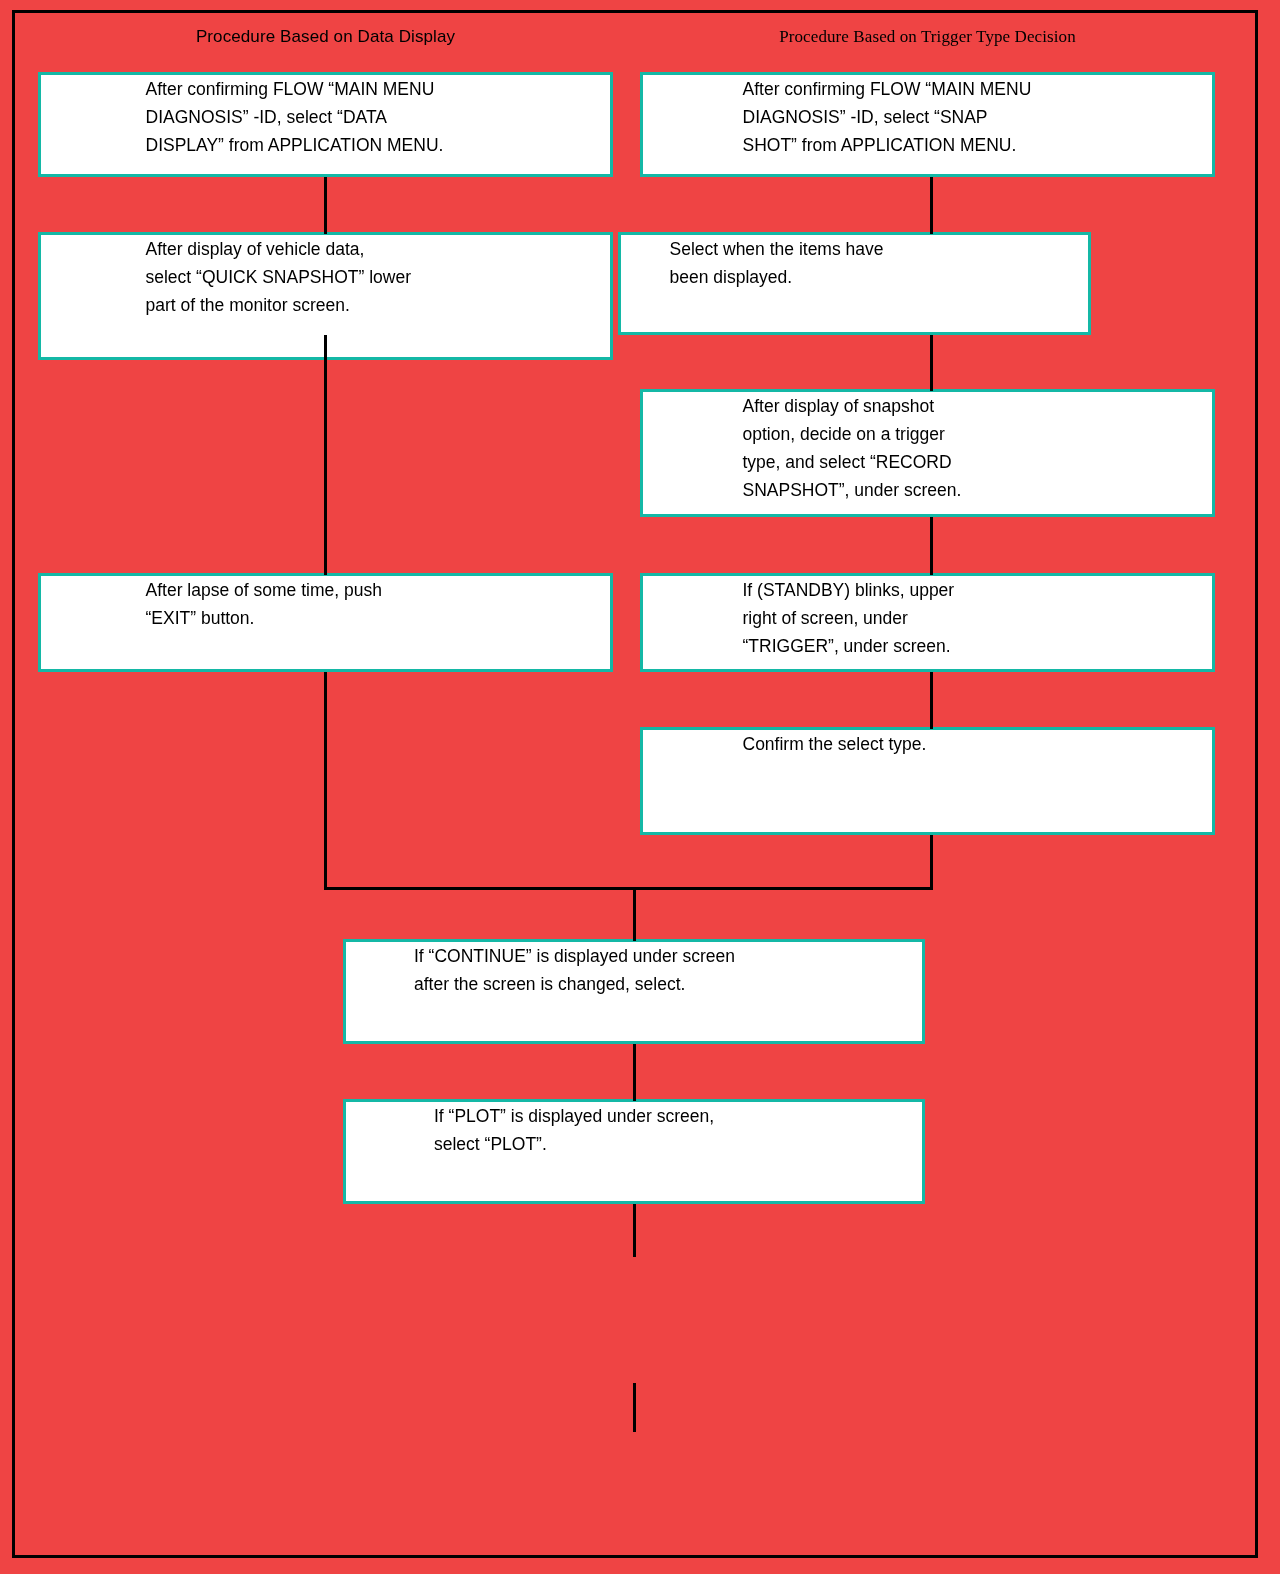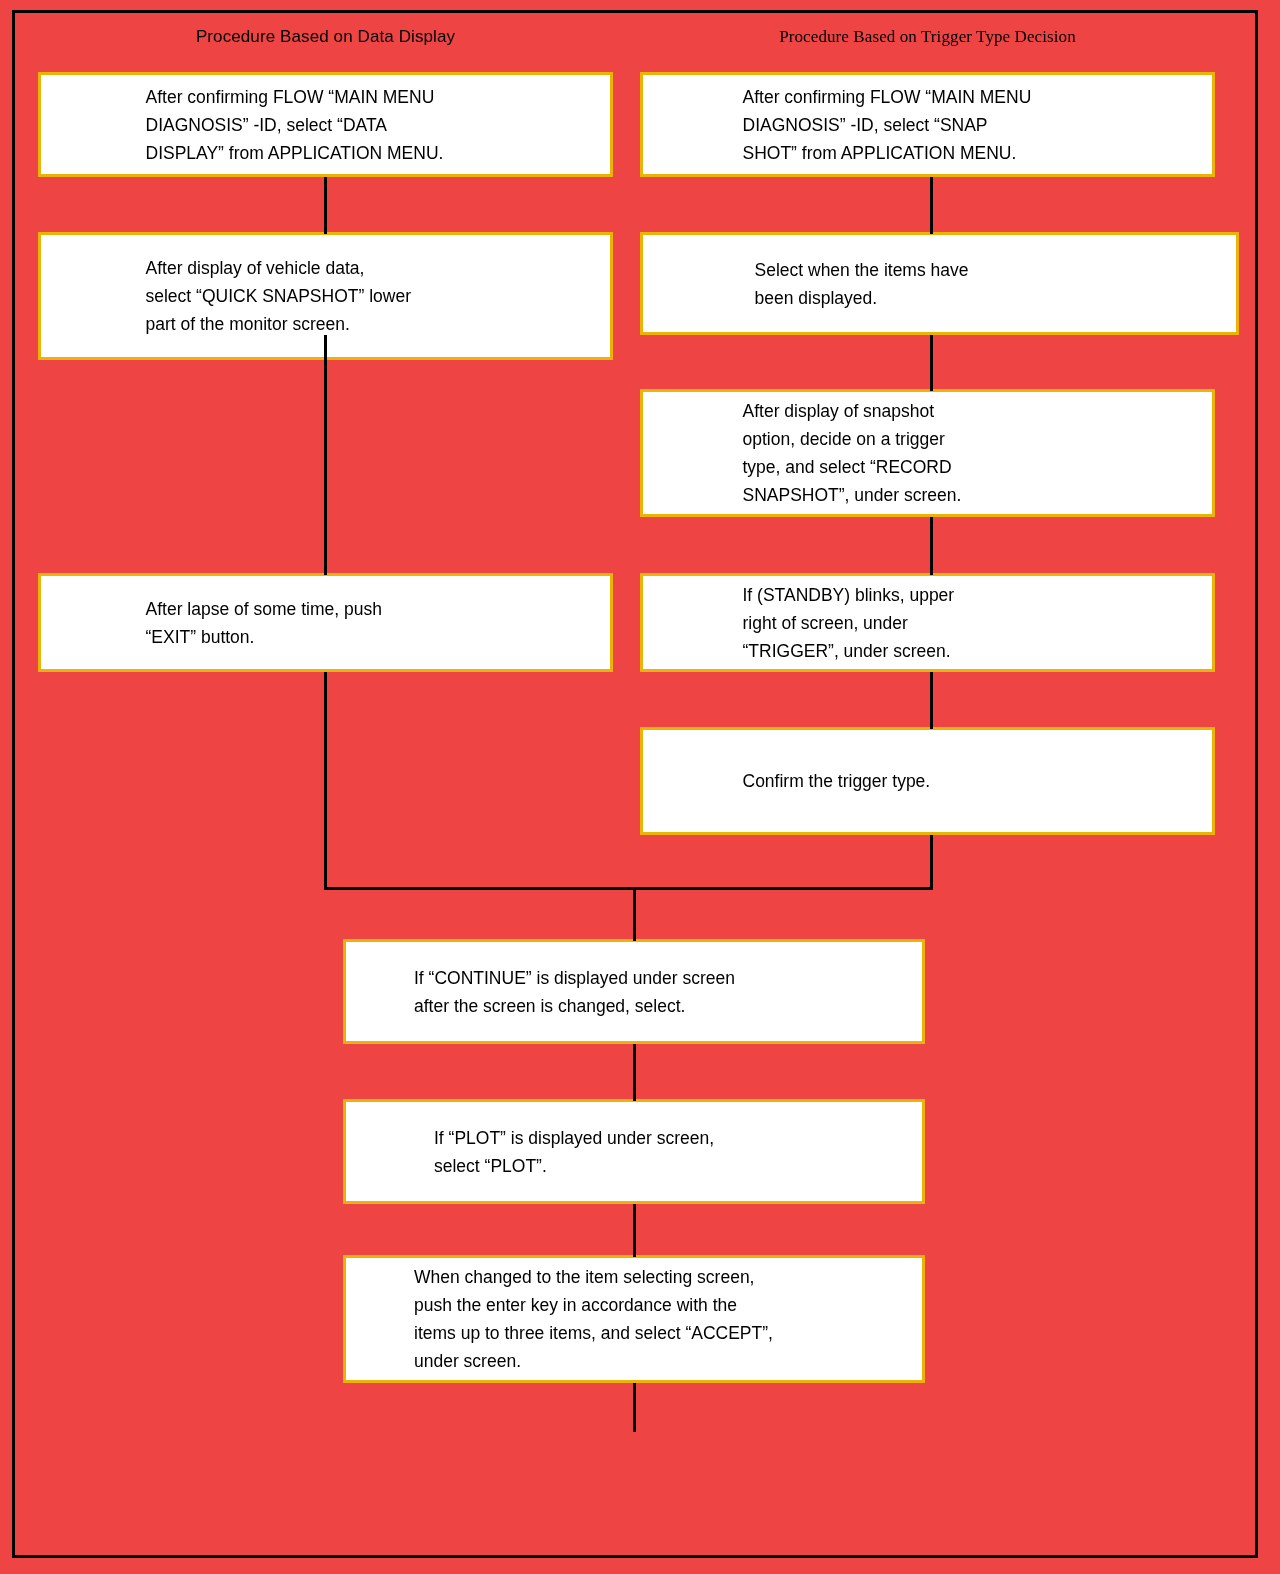--- a/index.html
+++ b/index.html
@@ -37,25 +37,24 @@
     text-align: center;
     color: #000;
     white-space: nowrap;
   }
   #header-left  { left: 38px;  top: 27px; width: 575px; }
   #header-right { left: 640px; top: 27px; width: 575px; font-family: Liberation Serif, serif; }
 
   
   .box {
     position: absolute;
-    border: 3px solid #eab308;
+    border: 3px solid #14b8a6;
     box-sizing: border-box;
     background: #ffffff;
     display: flex;
-    align-items: center;
   }
   .box .txt {
     display: block;
     font-size: 17.5px;
     line-height: 1.60;
     white-space: pre-line;
     color: #000;
   }
   .box.center-align { justify-content: center; }
   .box.center-align .txt { text-align: left; }
@@ -98,58 +97,52 @@
     <span class="txt" style="width:360px;">After lapse of some time, push
 “EXIT” button.</span>
   </div>
 
   <div class="box center-align" style="left:640px; top:72px; width:575px; height:105px;">
     <span class="txt" style="width:370px;">After confirming FLOW “MAIN MENU
 DIAGNOSIS” -ID, select “SNAP
 SHOT” from APPLICATION MENU.</span>
   </div>
 
-  <div class="box center-align" style="left:640px; top:232px; width:599px; height:103px;">
+  <div class="box center-align" style="left:618px; top:232px; width:473px; height:103px;">
     <span class="txt" style="width:370px;">Select when the items have
 been displayed.</span>
   </div>
 
   <div class="box center-align" style="left:640px; top:389px; width:575px; height:128px;">
     <span class="txt" style="width:370px;">After display of snapshot
 option, decide on a trigger
 type, and select “RECORD
 SNAPSHOT”, under screen.</span>
   </div>
 
   <div class="box center-align" style="left:640px; top:573px; width:575px; height:99px;">
     <span class="txt" style="width:370px;">If (STANDBY) blinks, upper
 right of screen, under
 “TRIGGER”, under screen.</span>
   </div>
 
   <div class="box center-align" style="left:640px; top:727px; width:575px; height:108px;">
-    <span class="txt" style="width:370px;">Confirm the trigger type.</span>
+    <span class="txt" style="width:370px;">Confirm the select type.</span>
   </div>
 
   <div class="box center-align" style="left:343px; top:939px; width:582px; height:105px;">
     <span class="txt" style="width:440px;">If “CONTINUE” is displayed under screen
 after the screen is changed, select.</span>
   </div>
 
   <div class="box center-align" style="left:343px; top:1099px; width:582px; height:105px;padding-left:40px;">
     <span class="txt" style="width:440px;">If “PLOT” is displayed under screen,
 select “PLOT”.</span>
   </div>
 
-  <div class="box center-align" style="left:343px; top:1255px; width:582px; height:128px;">
-    <span class="txt" style="width:440px;">When changed to the item selecting screen,
-push the enter key in accordance with the
-items up to three items, and select “ACCEPT”,
-under screen.</span>
-  </div>
 
 
   <div class="vline" style="left:324px; top:177px; height:57px;"></div>
 
   <div class="vline" style="left:324px; top:335px; height:240px;"></div>
 
   <div class="vline" style="left:324px; top:672px; height:218px;"></div>
 
   <div class="vline" style="left:930px; top:177px; height:57px;"></div>
 

